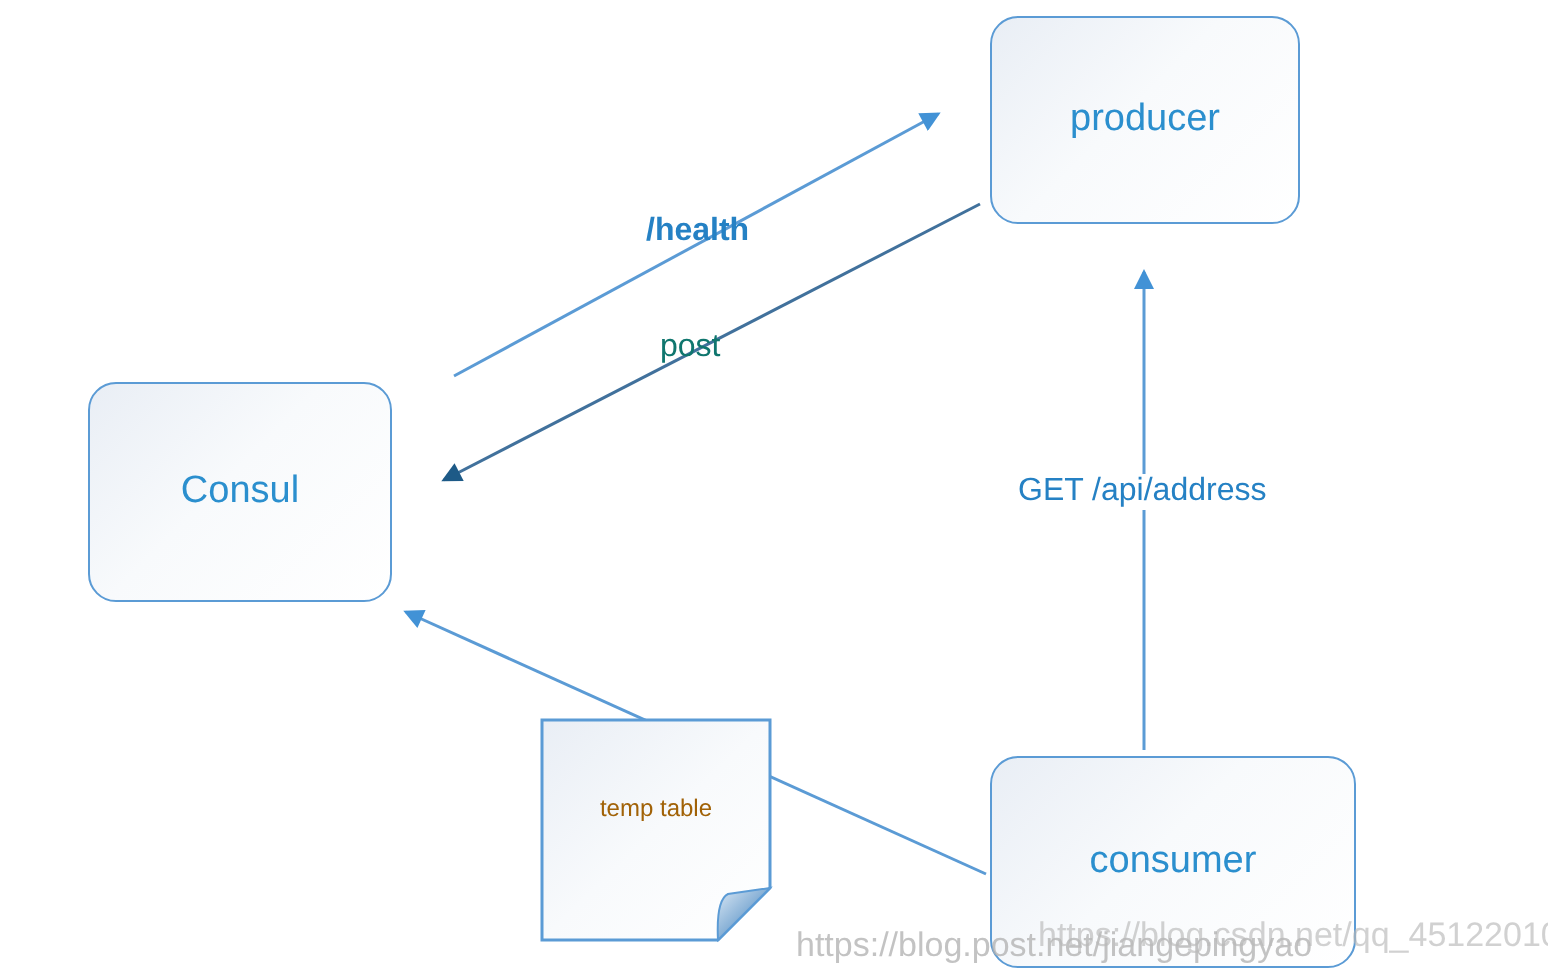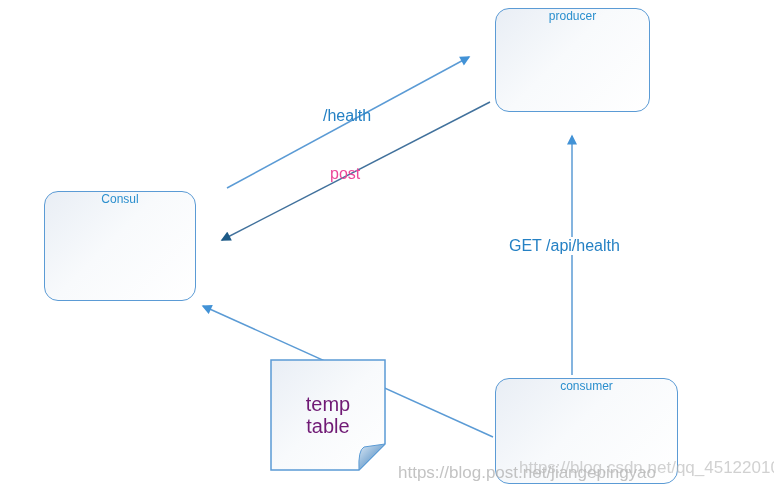--- a/index.html
+++ b/index.html
@@ -22,48 +22,48 @@
     z-index: 1;
   }
   .node {
     position: absolute;
     z-index: 2;
     box-sizing: border-box;
     border: 1.5px solid #5b9bd5;
     border-radius: 14px;
     background: linear-gradient(135deg, #e9eef5 0%, #f8fafc 45%, #ffffff 100%);
     display: flex;
-    align-items: flex-start;
+    align-items: center;
     justify-content: center;
     color: #2b8fce;
-    font-size: 12px;
+    font-size: 19px;
   }
   .node-producer { left: 495px; top: 8px;   width: 155px; height: 104px; }
   .node-consul   { left: 44px;  top: 191px; width: 152px; height: 110px; }
   .node-consumer { left: 495px; top: 378px; width: 183px; height: 106px; }
   .note-label {
     position: absolute;
     z-index: 3;
     left: 284px;
     top: 393px;
     width: 88px;
     text-align: center;
-    color: #701a75;
-    font-size: 20px;
+    color: #a16207;
+    font-size: 12px;
     line-height: 22px;
   }
   .edge-label {
     position: absolute;
     z-index: 3;
     font-size: 16px;
     color: #2581c4;
     white-space: nowrap;
   }
-  .edge-label-health { left: 323px; top: 107px; }
-  .edge-label-post   { left: 330px; top: 165px; color: #ec4899; }
+  .edge-label-health { left: 323px; top: 107px; font-weight: bold; }
+  .edge-label-post   { left: 330px; top: 165px; color: #0f766e; }
   .edge-label-get    { left: 506px; top: 237px; background: #ffffff; padding: 0 3px; }
   .watermark {
     position: absolute;
     z-index: 5;
     font-size: 17px;
     white-space: nowrap;
     pointer-events: none;
   }
   .watermark-1 { left: 398px; top: 463px; color: rgba(175,175,175,0.75); }
   .watermark-2 { left: 519px; top: 458px; color: rgba(185,185,185,0.65); }
@@ -115,18 +115,18 @@
   </div>
 
   <div class="node node-consumer">
     <span>consumer</span>
   </div>
 
   <div class="note-label">temp table</div>
 
   <div class="edge-label edge-label-health">/health</div>
   <div class="edge-label edge-label-post">post</div>
-  <div class="edge-label edge-label-get">GET /api/health</div>
+  <div class="edge-label edge-label-get">GET /api/address</div>
 
   <div class="watermark watermark-1">https://blog.post.net/jiangepingyao</div>
   <div class="watermark watermark-2">https://blog.csdn.net/qq_45122010</div>
 
 </div>
 
 </body></html>

